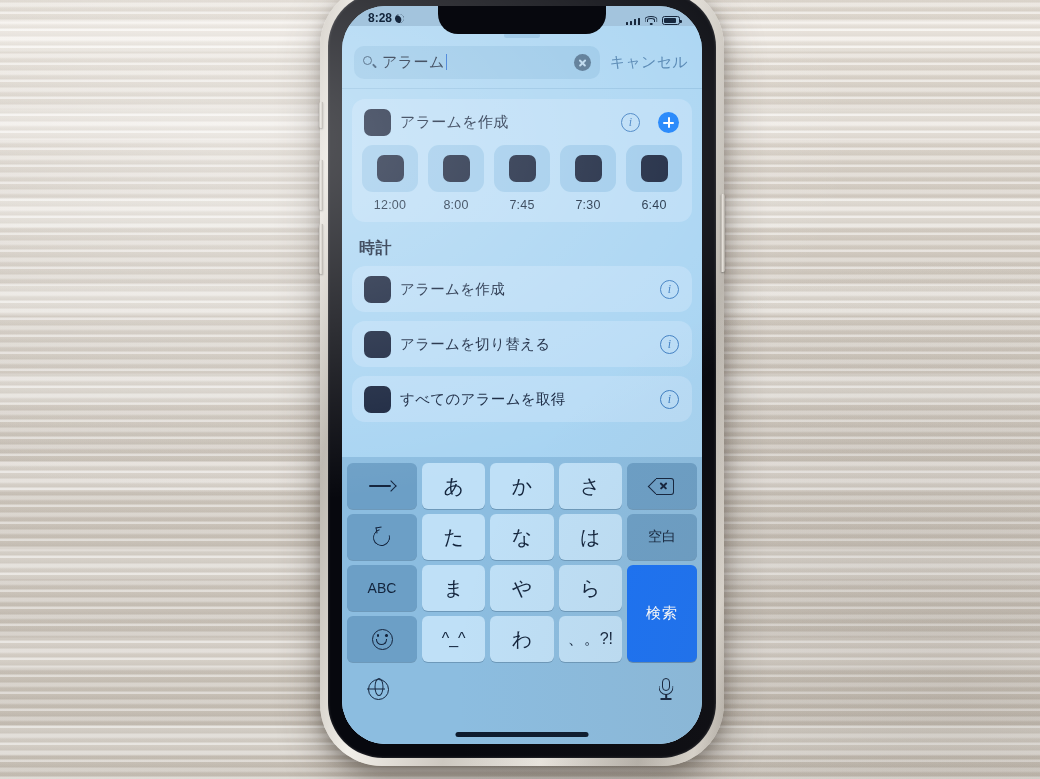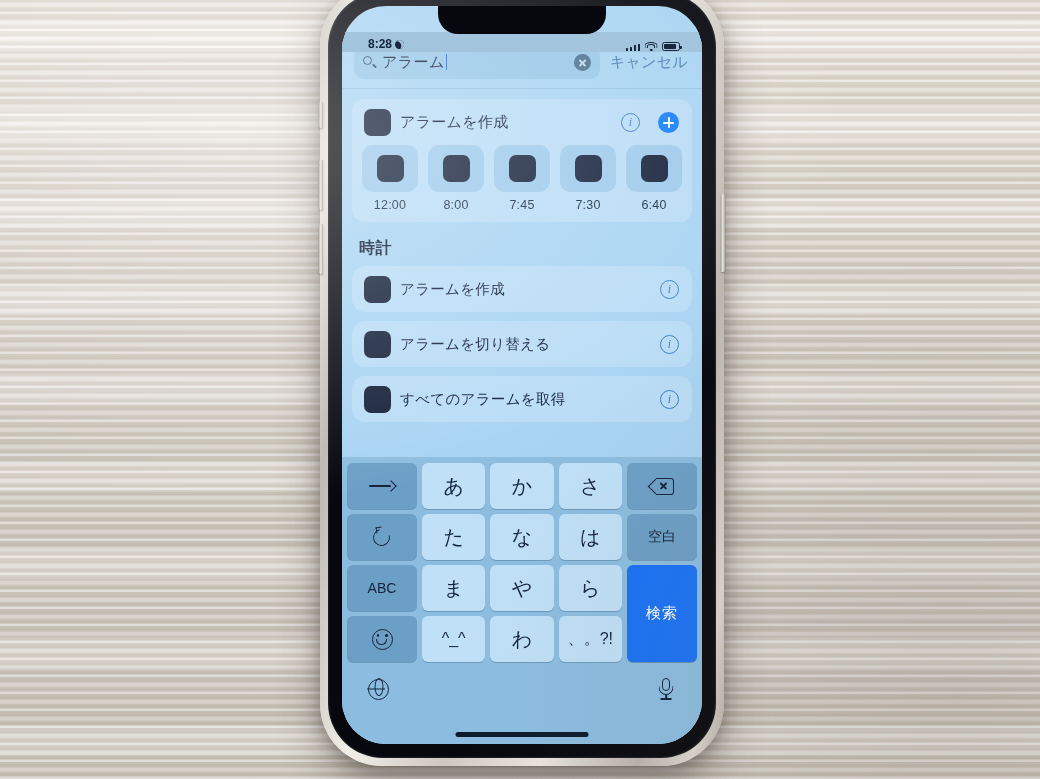--- a/index.html
+++ b/index.html
@@ -89,21 +89,20 @@
     position: absolute; top: 0; left: 0; right: 0;
     height: 20px;
     display: flex; align-items: flex-end;
     justify-content: space-between;
     padding: 0 22px 1px 26px;
     box-sizing: border-box;
     color: #12243a;
     font-size: 12px; font-weight: bold;
     background: #a3c4dd;
     z-index: 30;
-    margin-top: 26px;
   }
   #status-left { display:flex; align-items:center; gap:3px; }
   .moon { width:9px;height:9px;border-radius:50%;
           background:#16263c;
           box-shadow: inset -3px 0 0 0 #a3c4dd; transform: rotate(-25deg);}
   #status-right { display:flex; align-items:flex-end; gap:5px; }
   .sig { display:flex; align-items:flex-end; gap:1.5px; }
   .sig i { display:block; width:2.5px; background:#17283e; border-radius:.5px; }
   .sig i:nth-child(1){height:3px}.sig i:nth-child(2){height:4.5px}
   .sig i:nth-child(3){height:6px}.sig i:nth-child(4){height:7.5px}

